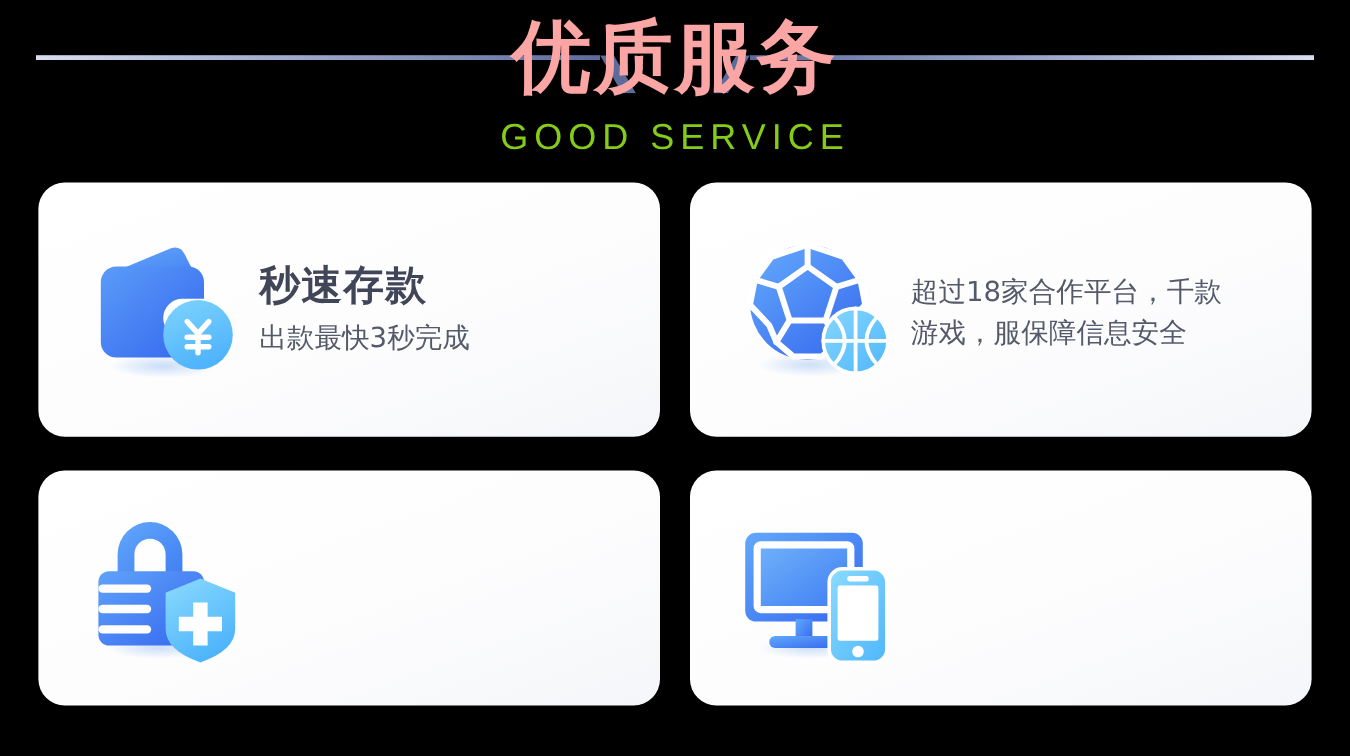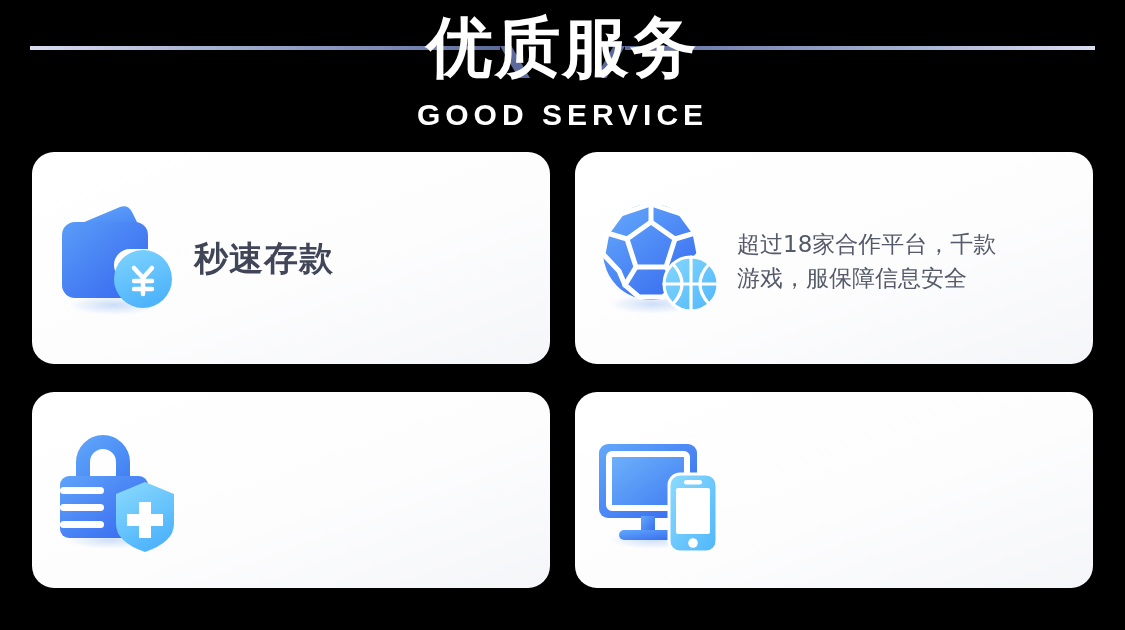--- a/index.html
+++ b/index.html
@@ -38,50 +38,50 @@
     left:0;
     background:#5d6b9c;
     clip-path:polygon(62% 0, 100% 0, 38% 100%, 0 100%);
   }
 
   .title-cn {
     position:absolute; left:0; right:0; top:8px;
     text-align:center;
     font-size:66px; line-height:80px;
     font-weight:bold;
-    color:#ffffff;
+    color:#fca5a5;
     letter-spacing:2px;
     font-family:"DejaVu Sans","Liberation Sans",sans-serif;
   }
   .title-en {
     position:absolute; left:0; right:0; top:98px;
     text-align:center;
     font-size:30px; line-height:34px;
-    font-weight:bold;
-    color:#ffffff;
+    font-weight:normal;
+    color:#84cc16;
     letter-spacing:5px;
     font-family:"Liberation Sans","DejaVu Sans",sans-serif;
   }
 
   
   .grid {
     position:absolute; left:32px; top:152px;
     width:1061px; height:440px;
     display:grid;
     grid-template-columns:518px 518px;
     grid-template-rows:212px 196px;
     column-gap:25px; row-gap:28px;
   }
   .card {
     position:relative;
     background:linear-gradient(160deg,#ffffff 0%,#fdfdfe 55%,#f5f6f9 100%);
     border-radius:22px;
     display:flex;
     align-items:center;
-    padding-left:16px;
+    padding-left:38px;
     overflow:hidden;
   }
   .card-icon {
     position:relative;
     width:132px; height:132px;
     flex:0 0 132px;
   }
   .card-icon svg { display:block; width:132px; height:132px; }
   .card-text { margin-left:14px; }
   .card-title {
@@ -157,20 +157,23 @@
           <g stroke="#ffffff" stroke-width="4.5" stroke-linecap="round" fill="none">
             <path d="M86 76 L95 86 L104 76"></path>
             <path d="M86 89 h18"></path>
             <path d="M86 97 h18"></path>
             <path d="M95 86 v16"></path>
           </g>
         </svg>
       </div>
       <div class="card-text">
         <div class="card-title">秒速存款</div>
+        <div class="card-desc">
+          <span class="line">出款最快3秒完成</span>
+        </div>
       </div>
     </div>
 
     <div class="card card-wide">
       <div class="card-icon">
         <svg viewBox="0 0 132 132">
           <defs>
             <linearGradient id="ball" x1="0.1" y1="0" x2="0.9" y2="1">
               <stop offset="0" stop-color="#63a8fb"></stop>
                 <stop offset="1" stop-color="#3668ef"></stop>

